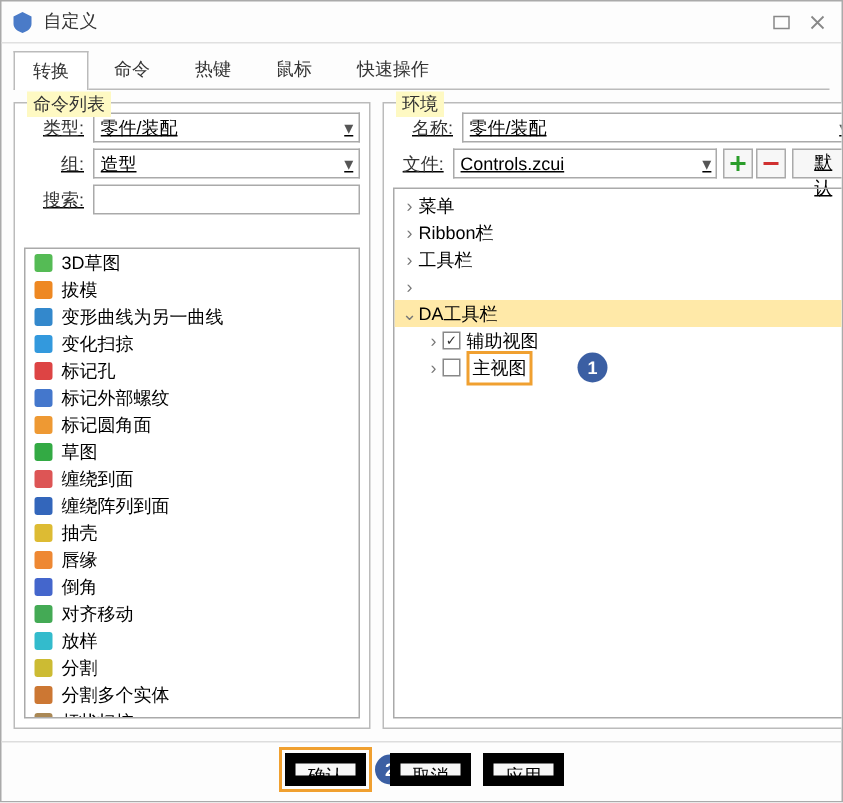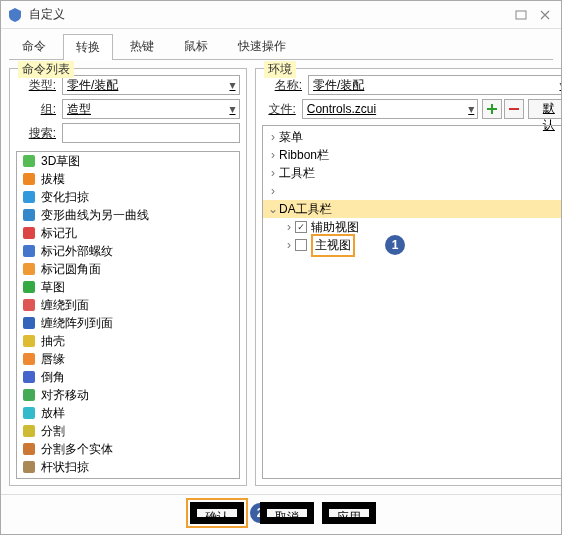--- a/index.html
+++ b/index.html
@@ -13,21 +13,21 @@
   .tab { padding: 4px 12px; border: 1px solid transparent; border-bottom: none; color: #333; cursor:pointer; }
   .tab.active { border-color: #bbb; background: #fff; position: relative; top: 1px; }
   .tabline { border-bottom: 1px solid #bbb; margin: 0 8px; }
   .panes { flex: 1; display: flex; gap: 8px; padding: 8px; overflow: hidden; }
   .pane { flex: 1; border: 1px solid #bbb; padding: 6px; display: flex; flex-direction: column; position: relative; background: #fff; }
   .pane-title { position: absolute; top: -8px; left: 8px; background: #fef9c3; padding: 0 4px; color: #333; }
   .row { display: flex; align-items: center; margin-bottom: 4px; text-decoration: underline; }
   .row label { width: 40px; text-align: right; margin-right: 6px; color: #333; }
   .row input, .row select { flex: 1; height: 20px; border: 1px solid #aaa; padding: 0 4px; background:#fff; }
   .row .dd { width: 14px; height: 20px; border:1px solid #aaa; border-left:none; display:flex;align-items:center;justify-content:center;color:#555;}
-  .listbox { flex: 1; border: 1px solid #aaa; overflow-y: scroll; overflow-x:hidden; margin-top: 4px; }
+  .listbox { flex: 1; border: 1px solid #aaa; overflow-y: scroll; overflow-x:hidden; margin-top: 18px; }
   .listitem { display: flex; align-items: center; padding: 1px 4px; height: 18px; cursor:default; }
   .listitem .li-icon { width: 16px; height: 16px; margin-right: 4px; flex-shrink:0; }
   .listitem span { white-space: nowrap; }
   .tree { flex: 1; border: 1px solid #aaa; overflow: auto; margin-top: 2px; padding: 2px 0; }
   .tnode { display: flex; align-items: center; height: 18px; padding-left: 4px; cursor:default; }
   .tnode .tw { width: 12px; color: #777; text-align:center; }
   .tnode.sel { background: #ffe9a8; }
   .tnode .cb { width:12px;height:12px;border:1px solid #888;margin-right:4px;display:flex;align-items:center;justify-content:center;font-size:9px;color:#333;}
   .highlight-box { border: 2px solid #f0a030; padding: 1px 2px; }
   .callout { width: 20px; height: 20px; border-radius: 50%; background: #3b5fa3; color: #fff; display: inline-flex; align-items: center; justify-content: center; font-weight: bold; font-size: 12px; }
@@ -57,22 +57,22 @@
         </svg>
       </div>
     <div class="winbtn">
         <svg width="10" height="10" viewBox="0 0 10 10">
           <path stroke="#888" stroke-width="1.2" d="M1 1l8 8M9 1l-8 8"></path>
         </svg>
       </div>
   </div>
 
   <div class="tabs">
+    <div class="tab active">转换</div>
     <div class="tab">命令</div>
-    <div class="tab active">转换</div>
     <div class="tab">热键</div>
     <div class="tab">鼠标</div>
     <div class="tab">快速操作</div>
   </div>
   <div class="tabline"></div>
 
   <div class="panes">
 
     <div class="pane">
       <span class="pane-title">命令列表</span>
@@ -98,29 +98,29 @@
             <span>3D草图</span>
           </div>
           <div class="listitem">
             <svg class="li-icon" viewBox="0 0 16 16">
               <rect x="2" y="2" width="12" height="12" rx="2" fill="#e82"></rect>
             </svg>
             <span>拔模</span>
           </div>
           <div class="listitem">
             <svg class="li-icon" viewBox="0 0 16 16">
+              <rect x="2" y="2" width="12" height="12" rx="2" fill="#38c"></rect>
+            </svg>
+            <span>变形曲线为另一曲线</span>
+          </div>
+          <div class="listitem">
+            <svg class="li-icon" viewBox="0 0 16 16">
               <rect x="2" y="2" width="12" height="12" rx="2" fill="#39d"></rect>
             </svg>
             <span>变化扫掠</span>
-          </div>
-          <div class="listitem">
-            <svg class="li-icon" viewBox="0 0 16 16">
-              <rect x="2" y="2" width="12" height="12" rx="2" fill="#38c"></rect>
-            </svg>
-            <span>变形曲线为另一曲线</span>
           </div>
           <div class="listitem">
             <svg class="li-icon" viewBox="0 0 16 16">
               <rect x="2" y="2" width="12" height="12" rx="2" fill="#d44"></rect>
             </svg>
             <span>标记孔</span>
           </div>
           <div class="listitem">
             <svg class="li-icon" viewBox="0 0 16 16">
               <rect x="2" y="2" width="12" height="12" rx="2" fill="#47c"></rect>

